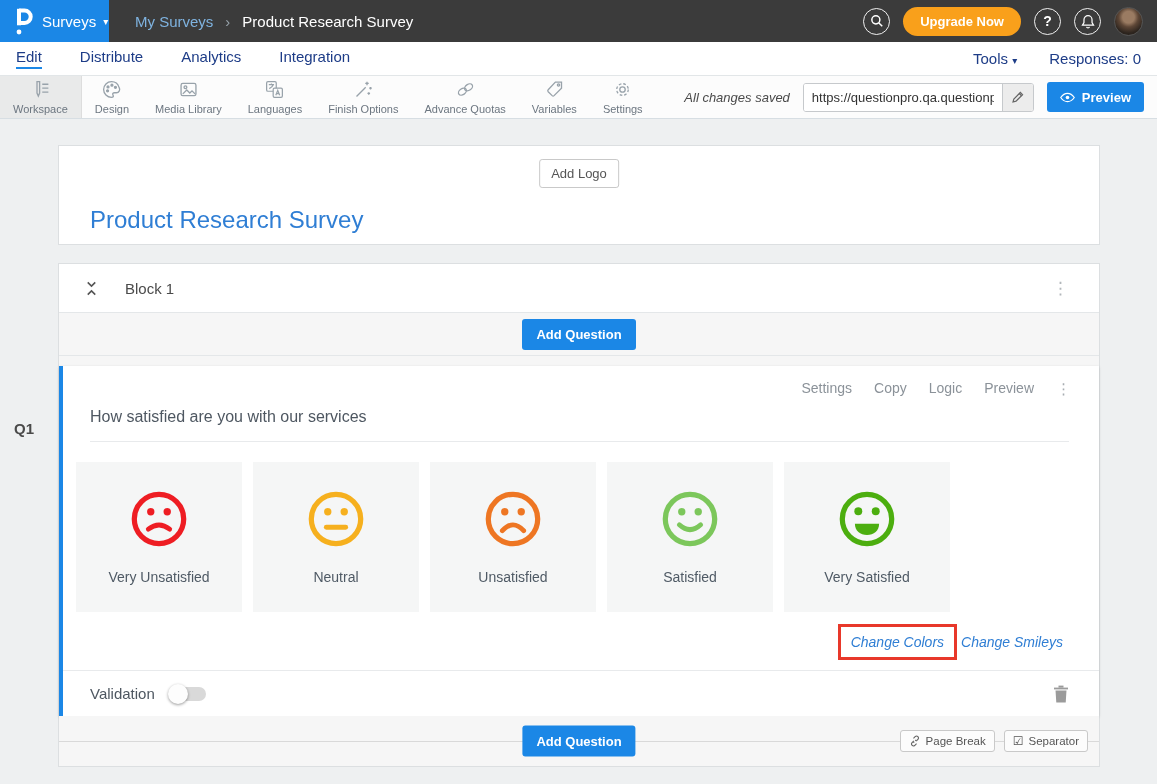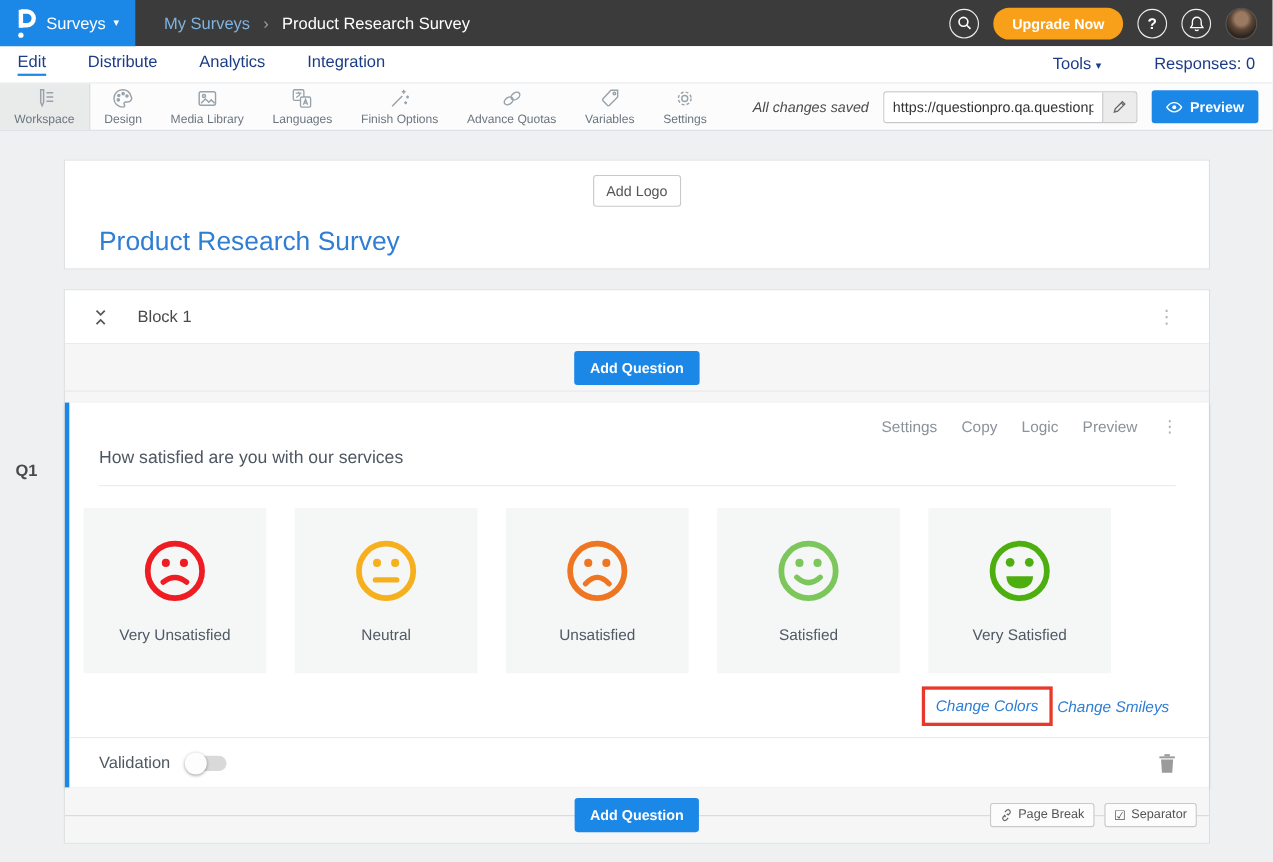--- a/index.html
+++ b/index.html
@@ -5,41 +5,41 @@
   * { box-sizing: border-box; }
   html,body { margin:0; padding:0; }
   body {
     width:1157px; height:784px; overflow:hidden; position:relative;
     font-family:"Liberation Sans", sans-serif; background:#eef0f1; color:#333;
   }
   svg { display:block; }
 
   
   .topbar { height:42px; background:#3b3b3b; display:flex; align-items:center; color:#fff; }
-  .brand { width:123px; height:42px; background:#1b87e6; display:flex; align-items:center; padding-left:13px; gap:9px; cursor:pointer; }
+  .brand { width:109px; height:42px; background:#1b87e6; display:flex; align-items:center; padding-left:13px; gap:9px; cursor:pointer; }
   .brand-label { font-size:15px; }
   .brand-caret { font-size:10px; margin-left:-2px; }
   .crumbs { margin-left:26px; display:flex; align-items:center; gap:12px; font-size:15px; }
   .crumb-parent { color:#7fb3e0; cursor:pointer; }
   .crumb-sep { color:#97a3ab; font-size:15px; }
   .crumb-current { color:#fff; }
   .top-right { margin-left:auto; display:flex; align-items:center; gap:13px; padding-right:14px; }
   .circle-btn { width:27px; height:27px; border:1.6px solid rgba(255,255,255,.92); border-radius:50%;
     display:flex; align-items:center; justify-content:center; cursor:pointer; font-size:14px; font-weight:bold; }
   .upgrade-btn { background:#f9a01b; color:#fff; border:none; font-weight:bold; font-size:13px;
     font-family:inherit; padding:7px 17px; border-radius:15px; cursor:pointer;text-align:right; }
   .avatar { width:29px; height:29px; border-radius:50%; cursor:pointer; border:1px solid #555;
     background: radial-gradient(circle at 50% 34%, #9a7b62 0 26%, #5d4636 44%, #2c241e 72%); }
 
   
   .subnav { height:34px; background:#fff; border-bottom:1px solid #e2e6e8; display:flex; align-items:center; padding:0 16px; }
   .subnav-tabs { display:flex; gap:38px; }
   .subnav-tab { font-size:15px; color:#1d3c87; cursor:pointer; padding-bottom:2px; }
   .subnav-tab.active { border-bottom:2px solid #1b87e6; }
-  .subnav-right { margin-left:auto; display:flex; align-items:center; gap:48px; font-size:15px; color:#1d3c87; }
+  .subnav-right { margin-left:auto; display:flex; align-items:center; gap:32px; font-size:15px; color:#1d3c87; }
   .tools-caret { font-size:10px; }
 
   
   .toolbar { height:43px; background:#fcfcfc; border-bottom:1px solid #d7dee3; display:flex; align-items:stretch; }
   .tool-item { padding:0 13px; display:flex; flex-direction:column; align-items:center; justify-content:center; gap:3px;
     cursor:pointer; color:#6c7680; }
   .tool-item.active { background:#e9eaea; border-right:1px solid #ddd; }
   .tool-item .t-icon { color:#98a2aa; }
   .tool-item .t-label { font-size:11px; white-space:nowrap; }
   .toolbar-right { margin-left:auto; display:flex; align-items:center; gap:13px; padding-right:13px; }
@@ -69,21 +69,21 @@
   .add-q-btn { background:#1b87e6; color:#fff; border:none; font-family:inherit; font-weight:bold; font-size:13px;
     border-radius:3px; padding:8px 14px; cursor:pointer; }
 
   .question-wrap { position:relative; margin-top:10px; }
   .q1-code { position:absolute; left:-45px; top:54px; font-size:15px; color:#4a4a4a; font-weight:bold; }
   .question-card { background:#fff; border-left:4px solid #1b87e6; box-shadow:0 1px 3px rgba(0,0,0,.14); }
   .q-actions { display:flex; justify-content:flex-end; align-items:center; gap:22px; padding:14px 28px 0 0; }
   .q-action { font-size:14px; color:#8b9299; cursor:pointer; }
   .q-kebab { color:#a8adb2; font-size:15px; cursor:pointer; line-height:1; }
   .q-text { margin:12px 30px 0 27px; font-size:16px; color:#4e5761; padding-bottom:15px; border-bottom:1px solid #e8eaec; cursor:text; }
-  .options-row { display:flex; gap:26px; margin:20px 0 0 13px; }
+  .options-row { display:flex; gap:11px; margin:20px 0 0 13px; }
   .opt-cell { width:166px; height:150px; background:#f5f6f6; display:flex; flex-direction:column; align-items:center; cursor:pointer; }
   .opt-icon { margin-top:26px; }
   .opt-icon svg { width:62px; height:62px; }
   .opt-label { margin-top:19px; font-size:14px; color:#4f5a65; }
   .change-links { display:flex; justify-content:flex-end; align-items:center; margin:10px 36px 0 0; height:40px;font-style:italic; }
   .annotation-box { border:3px solid #e8382a; padding:6px 10px; background:#fff; }
   .change-link { font-size:14px; color:#2f7ed4; cursor:pointer; white-space:nowrap; }
   .change-smileys { margin-left:4px; }
   .validation-row { margin-top:8px; border-top:1px solid #e8eaec; height:46px; display:flex; align-items:center; padding:0 30px 0 27px; }
   .validation-label { font-size:15px; color:#4e5761; }

